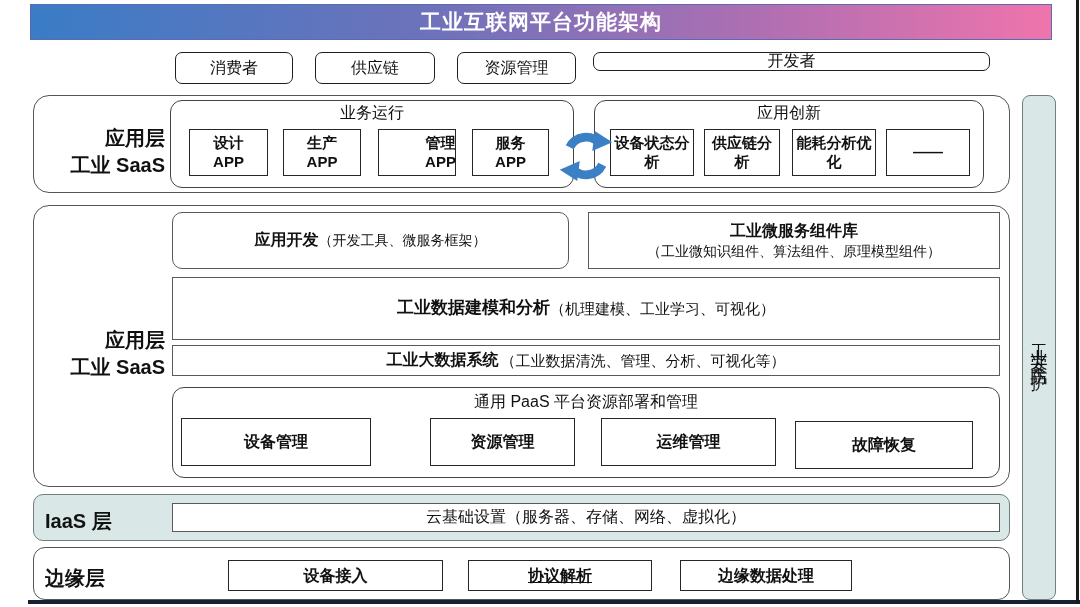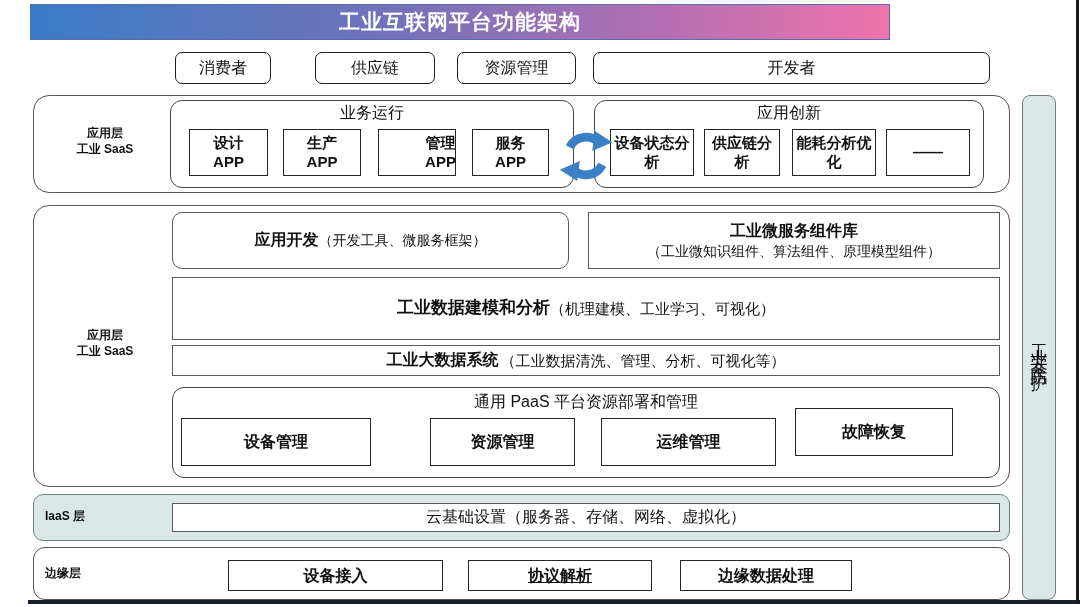--- a/index.html
+++ b/index.html
@@ -5,56 +5,56 @@
   * { margin:0; padding:0; box-sizing:border-box; }
   html,body { background:#fff; }
   body { font-family:"Liberation Sans","DejaVu Sans",sans-serif; color:#111; }
   #stage { position:relative; width:1080px; height:607px; background:#fff; overflow:hidden; }
 
   .abs { position:absolute; }
   .center { display:flex; align-items:center; justify-content:center; text-align:center; }
   .pre { white-space:pre-line; }
 
   
-  .banner { left:30px; top:4px; width:860px; height:36px;
+  .banner { left:30px; top:4px; width:1022px; height:36px;
     background:linear-gradient(90deg,#3a7cc6 0%,#6f72ba 40%,#b06fb2 72%,#ef74ac 100%);
     border:1px solid #5b6bb0; color:#fff; font-size:21px; font-weight:bold; letter-spacing:1px; }
 
   
   .rbox { background:#fff; border:1.5px solid #1f1f1f; border-radius:7px; font-size:16px; }
   .sqbox { background:#fff; border:1.6px solid #262626; font-weight:bold; font-size:15px; line-height:1.25; }
   .thinbox { background:#fff; border:1.2px solid #5a5a5a; }
 
   .container { background:#fff; border:1.3px solid #555; border-radius:16px; }
   .group { background:#fff; border:1.2px solid #444; border-radius:12px; }
 
-  .layer-label { font-weight:bold; font-size:12px; line-height:1.35; text-align:center; }
+  .layer-label { font-weight:bold; font-size:20px; line-height:1.35; text-align:right; }
 
   .row-title-bold { font-weight:bold; font-size:16px; line-height:1.3; }
   .row-sub { font-size:14px; color:#111; line-height:1.3; }
   .group-title { font-size:16px; }
 
   .teal { background:#d9e8e7; border:1.5px solid #70807f; border-radius:10px; }
 
   .vertical-text { writing-mode:vertical-rl; text-orientation:upright; letter-spacing:6px; font-size:17px; }
 
   .hline { background:#16202e; }
   .vline { background:#1a1a1a; }
 </style>
 </head>
 <body>
 
 <div id="stage">
 
   <div class="abs banner center">工业互联网平台功能架构</div>
 
-  <div class="abs rbox center" style="left:175px;top:52px;width:96px;height:32px;">消费者</div>
+  <div class="abs rbox center" style="left:175px;top:52px;width:118px;height:32px;">消费者</div>
   <div class="abs rbox center" style="left:315px;top:52px;width:120px;height:32px;">供应链</div>
   <div class="abs rbox center" style="left:457px;top:52px;width:119px;height:32px;">资源管理</div>
-  <div class="abs rbox center" style="left:593px;top:52px;width:397px;height:32px;">开发者</div>
+  <div class="abs rbox center" style="left:593px;top:52px;width:397px;height:19px;">开发者</div>
 
   <div class="abs container" style="left:33px;top:95px;width:977px;height:98px;"></div>
   <div class="abs layer-label pre" style="left:45px;top:125px;width:120px;">应用层
 工业 SaaS</div>
 
   <div class="abs group" style="left:170px;top:100px;width:404px;height:88px;"></div>
   <div class="abs center group-title" style="left:170px;top:103px;width:404px;height:20px;">业务运行</div>
   <div class="abs sqbox center pre" style="left:189px;top:129px;width:79px;height:47px;">设计
 APP</div>
   <div class="abs sqbox center pre" style="left:283px;top:129px;width:78px;height:47px;">生产
@@ -103,21 +103,21 @@
   <div class="abs thinbox center" style="left:172px;top:345px;width:828px;height:31px;gap:2px;">
     <span class="row-title-bold">工业大数据系统</span>
     <span class="row-sub" style="font-size:15px;">（工业数据清洗、管理、分析、可视化等）</span>
   </div>
 
   <div class="abs group" style="left:172px;top:387px;width:828px;height:91px;"></div>
   <div class="abs center group-title" style="left:172px;top:391px;width:828px;height:22px;">通用 PaaS 平台资源部署和管理</div>
   <div class="abs sqbox center" style="left:181px;top:418px;width:190px;height:48px;font-size:16px;">设备管理</div>
   <div class="abs sqbox center" style="left:430px;top:418px;width:145px;height:48px;font-size:16px;">资源管理</div>
   <div class="abs sqbox center" style="left:601px;top:418px;width:175px;height:48px;font-size:16px;">运维管理</div>
-  <div class="abs sqbox center" style="left:795px;top:408px;width:158px;height:48px;font-size:16px;">故障恢复</div>
+  <div class="abs sqbox center" style="left:795px;top:421px;width:178px;height:48px;font-size:16px;">故障恢复</div>
 
   <div class="abs teal" style="left:33px;top:494px;width:977px;height:47px;"></div>
   <div class="abs layer-label" style="left:45px;top:508px;">IaaS 层</div>
   <div class="abs thinbox center" style="left:172px;top:503px;width:828px;height:29px;font-size:16px;">云基础设置（服务器、存储、网络、虚拟化）</div>
 
   <div class="abs container" style="left:33px;top:547px;width:977px;height:53px;border-radius:12px;"></div>
   <div class="abs layer-label" style="left:45px;top:565px;">边缘层</div>
   <div class="abs sqbox center" style="left:228px;top:560px;width:215px;height:31px;font-size:16px;">设备接入</div>
   <div class="abs sqbox center" style="left:468px;top:560px;width:184px;height:31px;font-size:16px;text-decoration:underline;">协议解析</div>
   <div class="abs sqbox center" style="left:680px;top:560px;width:172px;height:31px;font-size:16px;">边缘数据处理</div>

